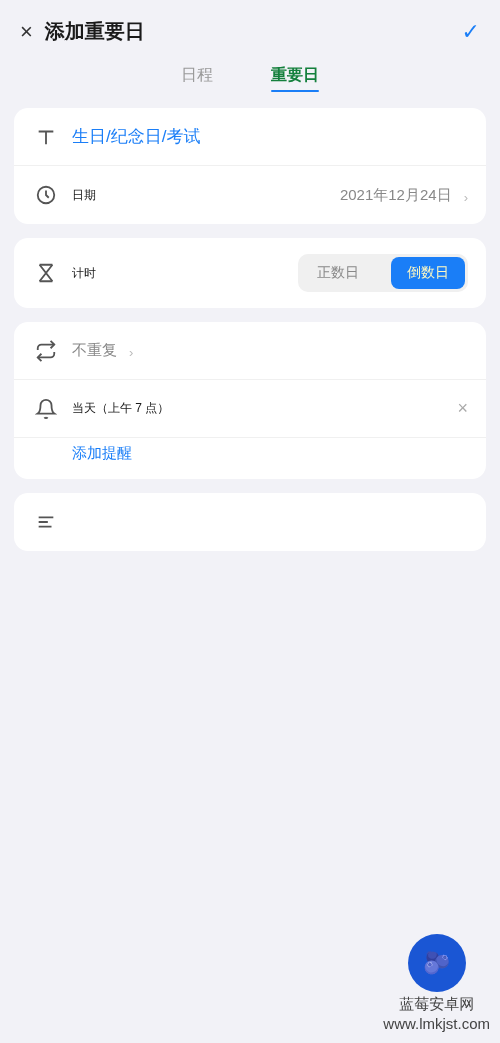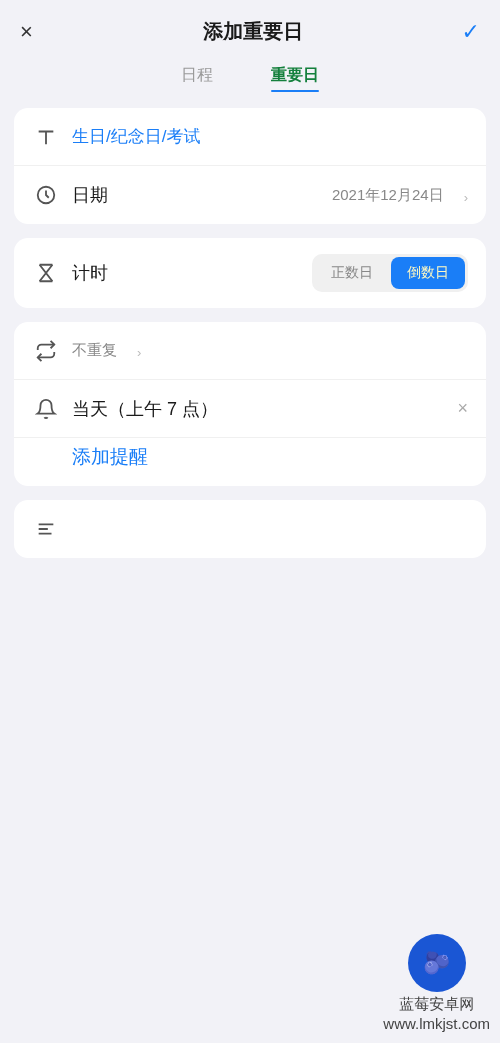--- a/index.html
+++ b/index.html
@@ -25,21 +25,20 @@
       color: #333;
       cursor: pointer;
       line-height: 1;
     }
     .header-title {
       font-size: 20px;
       font-weight: 600;
       color: #1a1a1a;
       flex: 1;
       margin-left: 12px;
-      text-align: center;
     }
     .header-confirm {
       font-size: 22px;
       color: #1a7ef7;
       cursor: pointer;
     }
 
     
     .tabs {
       display: flex;
@@ -91,30 +90,30 @@
     }
     .row-icon {
       width: 28px;
       display: flex;
       align-items: center;
       justify-content: center;
       flex-shrink: 0;
       margin-right: 12px;
     }
     .row-label {
-      font-size: 18px;
+      font-size: 12px;
       color: #1a1a1a;
       flex: 1;
     }
     .row-value {
       font-size: 15px;
       color: #888;
       display: flex;
       align-items: flex-end;
-      gap: 20px;
+      gap: 12px;
     }
     .row-value .chevron {
       font-size: 13px;
       color: #bbb;
     }
 
     
     .title-input {
       flex: 1;
       border: none;
@@ -128,21 +127,21 @@
       color: #1a7ef7;
     }
 
     
     .toggle-group {
       display: flex;
       align-items: center;
       background: #f0f0f0;
       border-radius: 10px;
       padding: 3px;
-      gap: 2px;
+      gap: 16px;
     }
     .toggle-btn {
       padding: 7px 16px;
       border-radius: 8px;
       font-size: 14px;
       color: #888;
       cursor: pointer;
       border: none;
       background: transparent;
     }
@@ -157,21 +156,21 @@
       font-size: 18px;
       color: #aaa;
       cursor: pointer;
     }
 
     
     .add-reminder-row {
       padding: 6px 18px 16px 58px;
     }
     .add-reminder-link {
-      font-size: 19px;
+      font-size: 15px;
       color: #1a7ef7;
       cursor: pointer;
     }
 
     
     .icon-svg {
       width: 22px;
       height: 22px;
       color: #555;
     }

